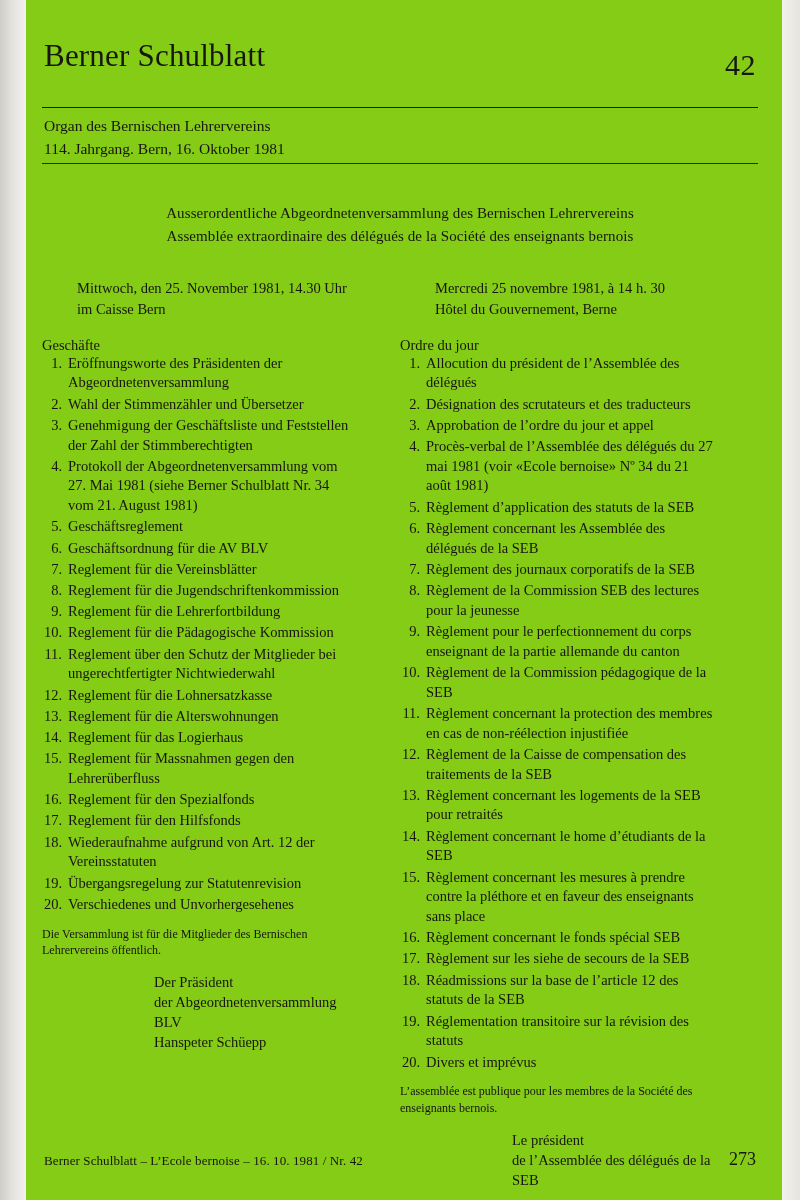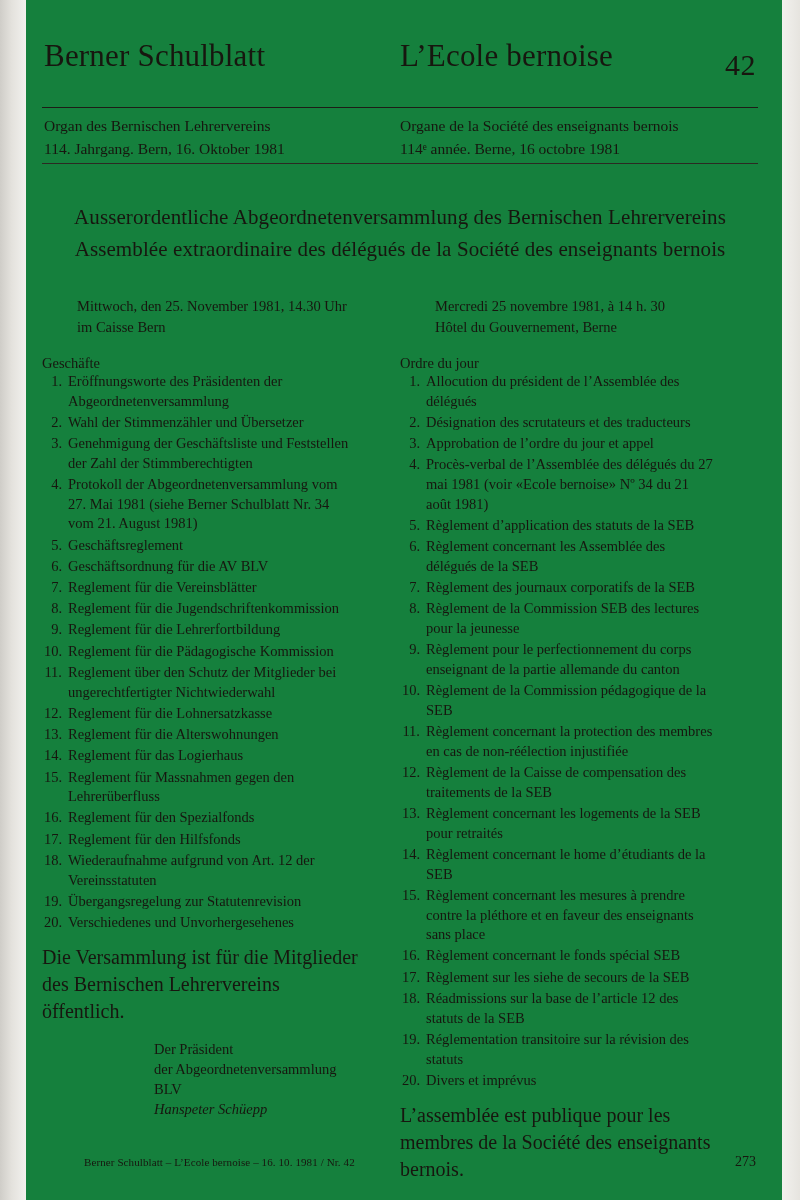--- a/index.html
+++ b/index.html
@@ -9,21 +9,21 @@
     background: #b8b8b8;
   }
   body {
     font-family: "Liberation Serif", "DejaVu Serif", serif;
   }
   .page {
     position: relative;
     width: 800px;
     height: 1200px;
     margin: 0 auto;
-    background: #15803d;
+    background: #84cc16;
     color: #17160f;
     overflow: hidden;
     box-sizing: border-box;
   }
   
   .page::before {
     content: "";
     position: absolute;
     top: 0; left: 0;
     width: 26px; height: 100%;
@@ -105,21 +105,21 @@
     top: 7px;
     font-size: 15.5px;
     line-height: 1.47;
   }
   .imprint div { white-space: nowrap; }
 
   
   .headline {
     text-align: center;
     margin-top: 38px;
-    font-size: 21px;
+    font-size: 15px;
     line-height: 1.52;
     letter-spacing: 0.1px;
   }
 
   
   .columns {
     position: relative;
     display: flex;
     margin-top: 30px;
   }
@@ -157,76 +157,69 @@
     left: 0;
     top: 0;
     width: 20px;
     text-align: right;
   }
   ol.agenda > li .txt {
     display: block;
   }
 
   .note {
-    font-size: 20px;
+    font-size: 12px;
     line-height: 1.36;
     margin-top: 11px;
   }
 
   .signature {
     margin-top: 14px;
     padding-left: 112px;
     font-size: 14.5px;
     line-height: 1.38;
   }
   .signature .name {
-    font-style: italic;
   }
 
   
   .page-footer {
     position: absolute;
     left: 44px;
     right: 44px;
     bottom: 30px;
     display: flex;
     align-items: baseline;
     justify-content: space-between;
     z-index: 1;
   }
   .footer-text {
-    font-size: 11px;
+    font-size: 13px;
     letter-spacing: 0.1px;
-    margin-left: 40px;
   }
   .folio {
-    font-size: 14px;
+    font-size: 18px;
   }
 </style>
 </head>
 <body>
 
 <div class="page">
   <div class="content">
 
     <div class="masthead">
       <div class="masthead-de">Berner Schulblatt</div>
-      <div class="masthead-fr">L’Ecole bernoise</div>
       <div class="issue-number">42</div>
     </div>
     <hr class="rule-thick">
 
     <div class="imprint">
       <div class="imprint-de">
         <div>Organ des Bernischen Lehrervereins</div>
         <div>114. Jahrgang. Bern, 16. Oktober 1981</div>
-      </div>
-      <div class="imprint-fr">
-        <div>Organe de la Société des enseignants bernois</div>
-        <div>114ᵉ année. Berne, 16 octobre 1981</div>
       </div>
     </div>
     <hr class="rule-thin">
 
     <div class="headline">
       <div>Ausserordentliche Abgeordnetenversammlung des Bernischen Lehrervereins</div>
       <div>Assemblée extraordinaire des délégués de la Société des enseignants bernois</div>
     </div>
 
     <div class="columns">

